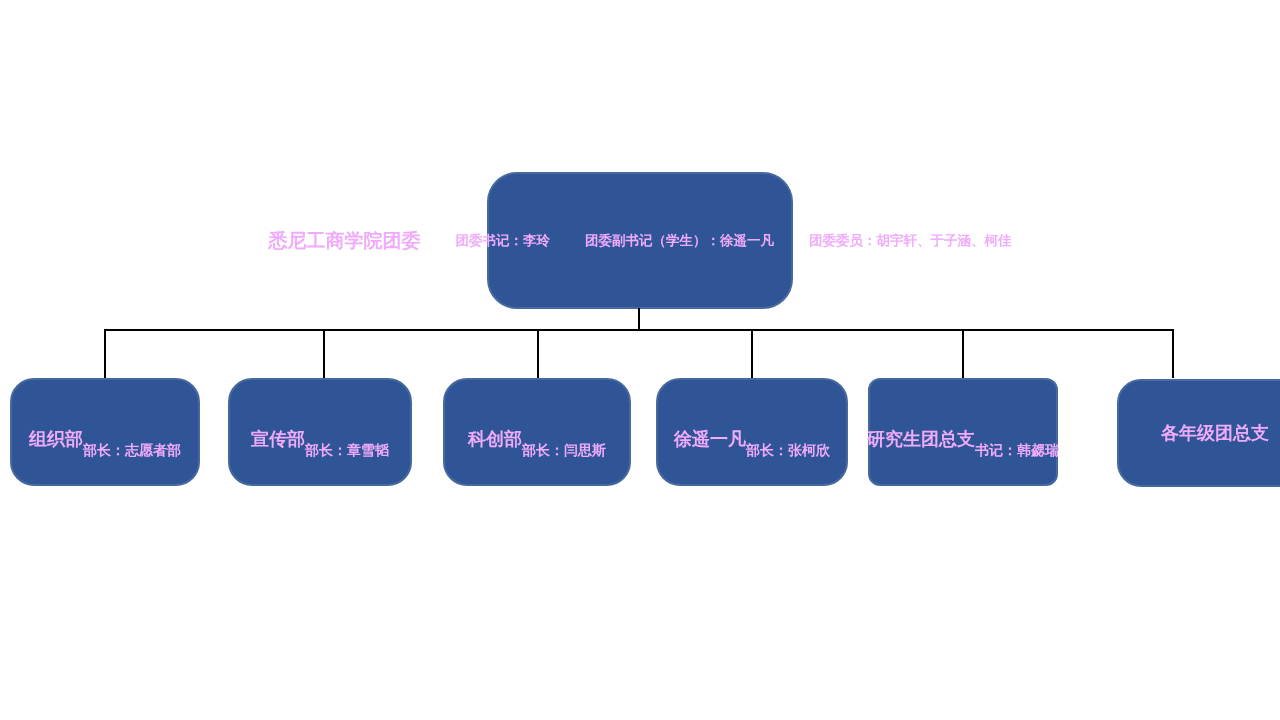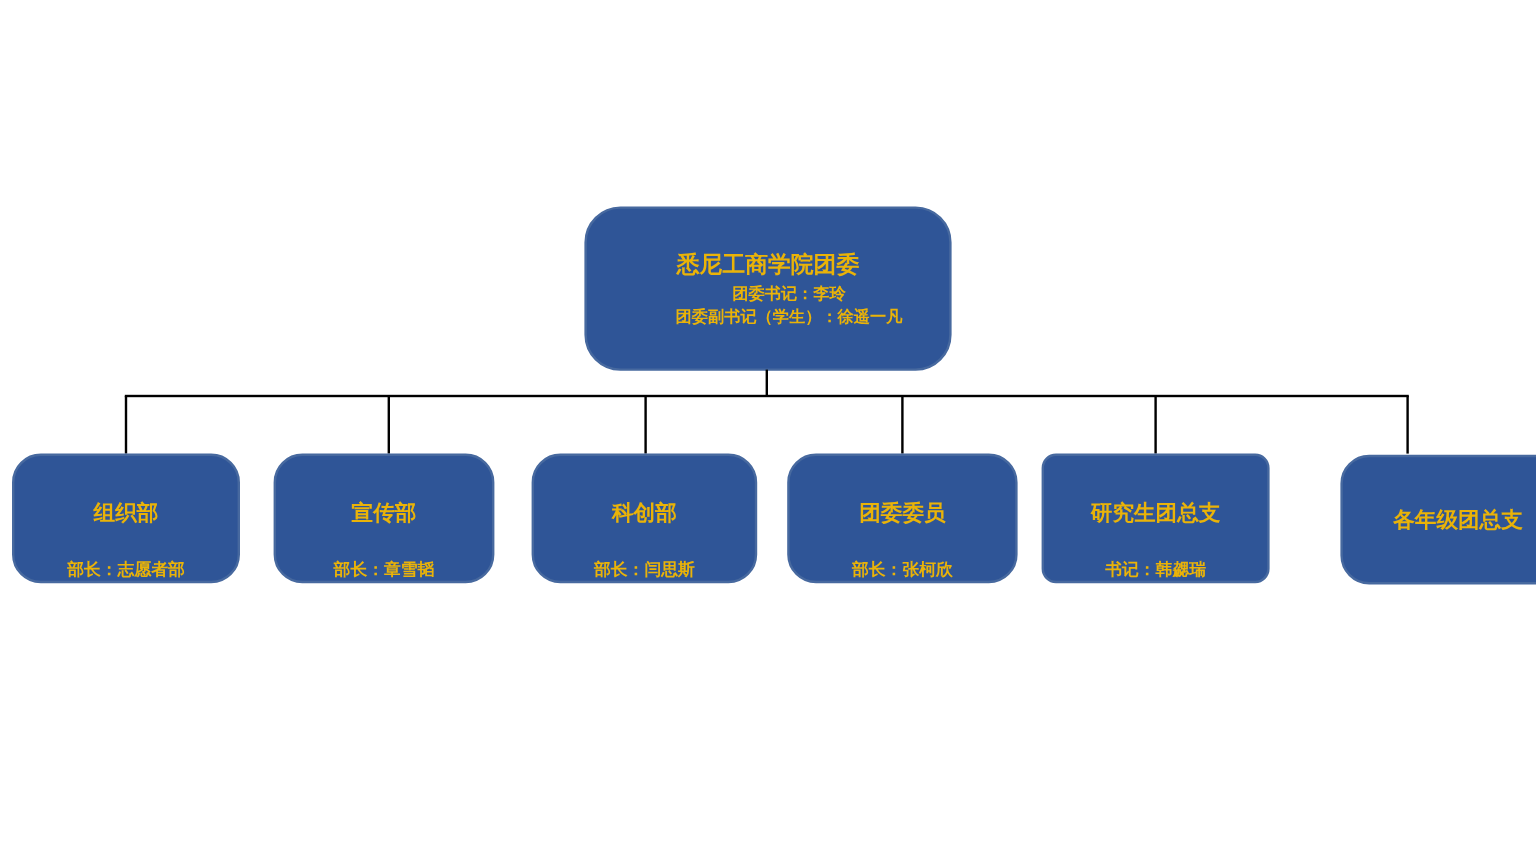--- a/index.html
+++ b/index.html
@@ -8,38 +8,38 @@
     background:#ffffff;
     font-family:"Liberation Sans","DejaVu Sans",sans-serif;
   }
   .stage{position:absolute;inset:0;}
   
   .node{
     position:absolute;
     background:#2F5597;
     border:2px solid #47699F;
     box-sizing:border-box;
-    color:#eab308;
+    color:#f0abfc;
     text-align:center;
-    display:flex;flex-direction:column;align-items:center;
+    display:flex;flex-direction:row;align-items:center;
   }
   .root-node{
     left:487px;top:172px;width:306px;height:137px;
     border-radius:30px;
     justify-content:center;
   }
   .root-title{
     font-size:19px;font-weight:700;line-height:26px;white-space:nowrap;
   }
   .root-line{
     font-size:13.5px;font-weight:700;line-height:19px;white-space:nowrap;margin-left:35px;
   }
   .dept{
     top:378px;height:108px;border-radius:24px;
-    justify-content:flex-end;padding-top:13px;
+    justify-content:center;padding-top:13px;
   }
   .dept.single{justify-content:center;padding-top:0;margin-left:43px;}
   .dept-title{
     font-size:18px;font-weight:700;line-height:28px;white-space:nowrap;
   }
   .dept-sub{
     font-size:14px;font-weight:700;line-height:20px;margin-top:23px;white-space:nowrap;
   }
   .d1{left:10px;width:190px;}
   .d2{left:228px;width:184px;}
@@ -57,20 +57,21 @@
 </style>
 </head>
 <body>
 
 <div class="stage">
 
   <div class="node root-node">
     <div class="root-title">悉尼工商学院团委</div>
     <div class="root-line">团委书记：李玲</div>
     <div class="root-line">团委副书记（学生）：徐遥一凡</div>
+    <div class="root-line">团委委员：胡宇轩、于子涵、柯佳</div>
   </div>
 
   <div class="line riser"></div>
   <div class="line hline"></div>
   <div class="line drop c1"></div>
   <div class="line drop c2"></div>
   <div class="line drop c3"></div>
   <div class="line drop c4"></div>
   <div class="line drop c5"></div>
   <div class="line drop c6"></div>
@@ -84,21 +85,21 @@
     <div class="dept-title">宣传部</div>
     <div class="dept-sub">部长：章雪韬</div>
   </div>
 
   <div class="node dept d3">
     <div class="dept-title">科创部</div>
     <div class="dept-sub">部长：闫思斯</div>
   </div>
 
   <div class="node dept d4">
-    <div class="dept-title">团委委员</div>
+    <div class="dept-title">徐遥一凡</div>
     <div class="dept-sub">部长：张柯欣</div>
   </div>
 
   <div class="node dept d5">
     <div class="dept-title">研究生团总支</div>
     <div class="dept-sub">书记：韩勰瑞</div>
   </div>
 
   <div class="node dept d6 single">
     <div class="dept-title">各年级团总支</div>

